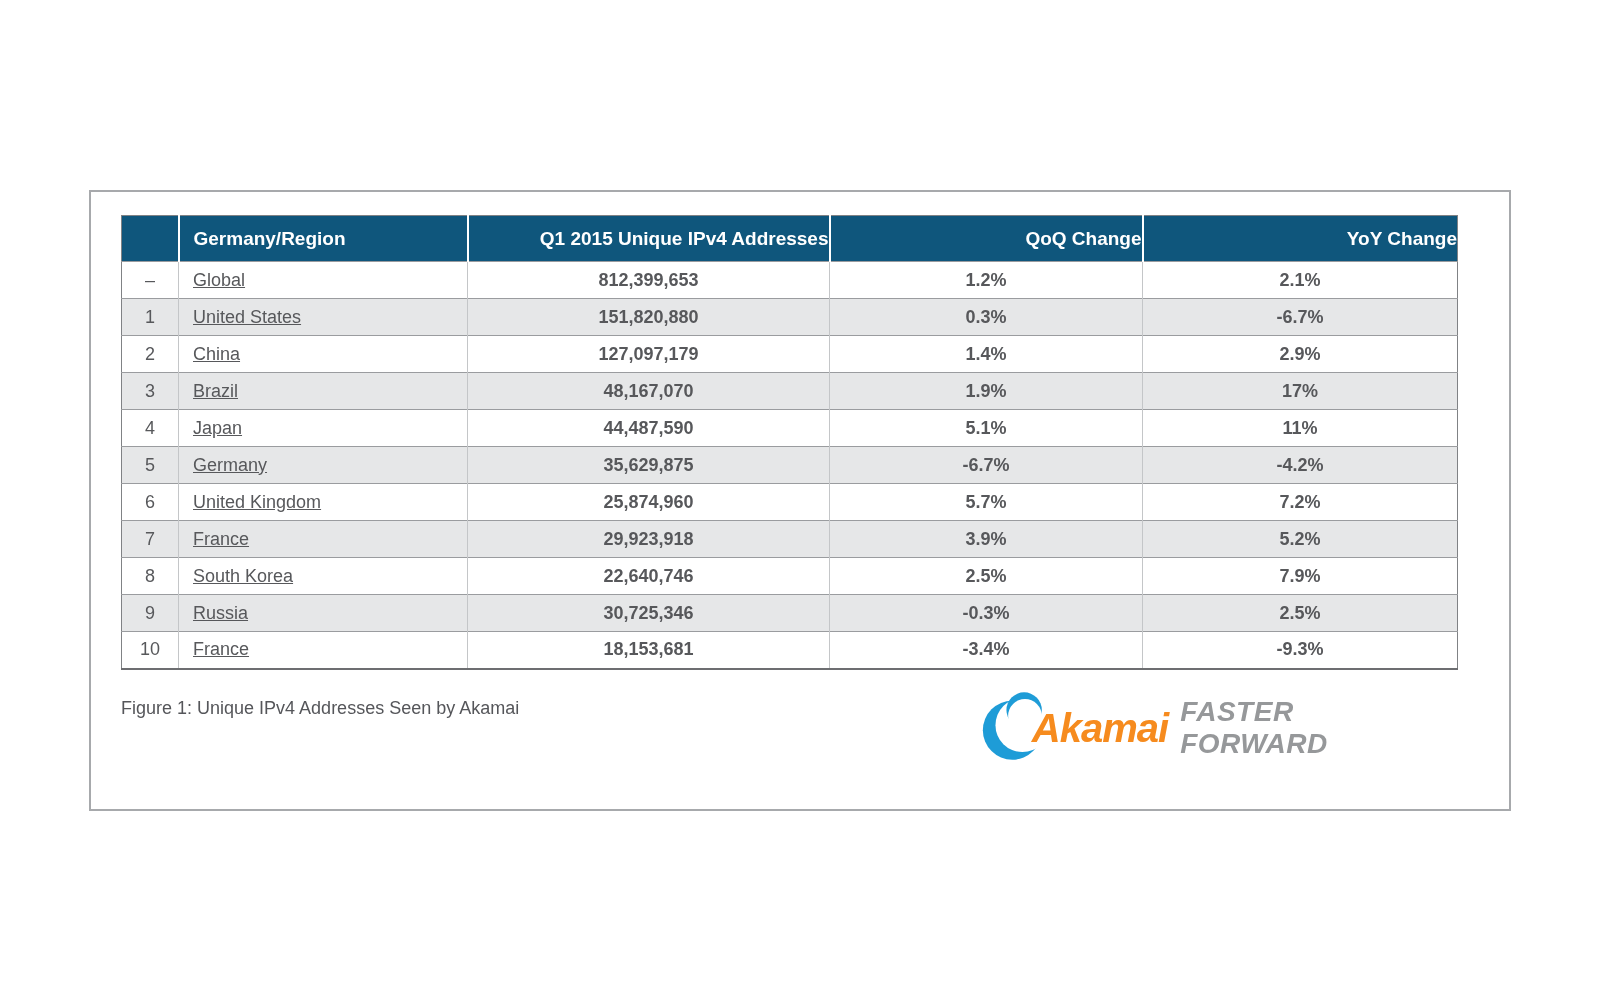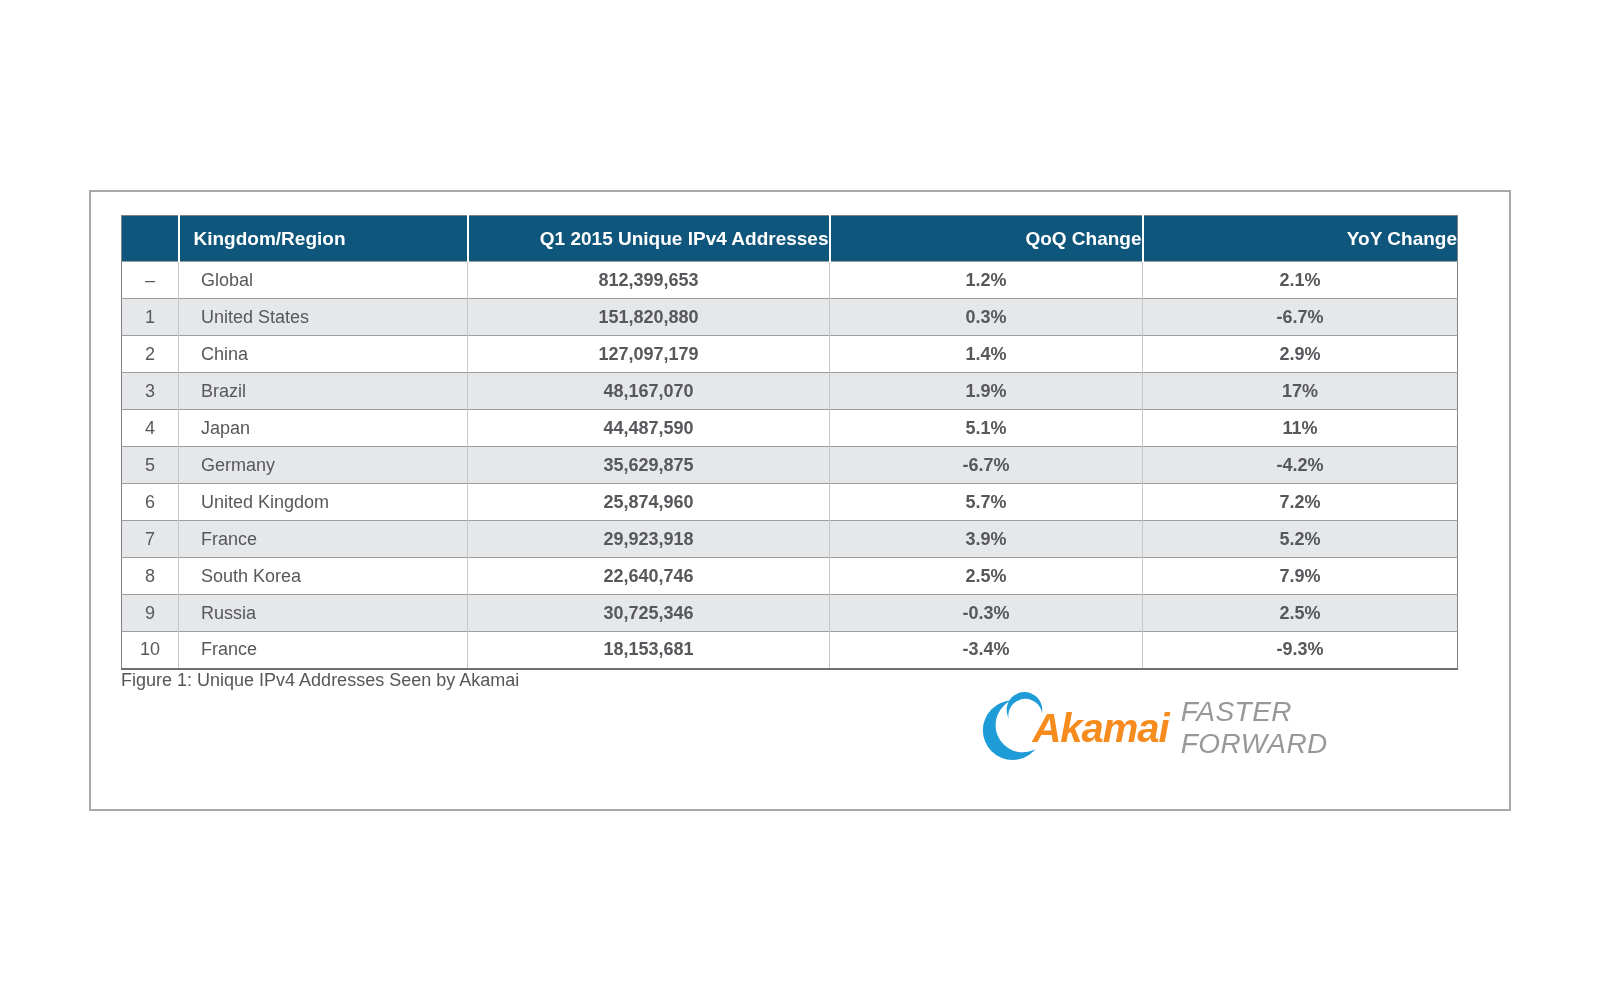--- a/index.html
+++ b/index.html
@@ -29,37 +29,37 @@
       #ffffff 5.5px, #ffffff 8px);
   }
   table.soti tbody td {
     height:37px; font-size:18px; color:#57585B; vertical-align:middle;
     border-top:1px solid #9A9C9F; border-left:1px solid #C4C6C8;
     background-clip:padding-box;
   }
   table.soti tbody td:first-child { border-left:none; }
   table.soti tbody tr:nth-child(even) td { background-color:#E6E7E8; }
   td.cell-rank { text-align:center; }
-  td.cell-country { text-align:left; padding-left:22px; }
+  td.cell-country { text-align:left; padding-left:14px;text-decoration:underline; }
   td.cell-num { text-align:center;font-weight:bold; }
 
   .caption {
-    position:absolute; left:30px; top:478px;
+    position:absolute; left:30px; top:506px;
     font-size:18px; color:#55565A;
   }
 
   .brand { position:absolute; top:495px; right:67px; width:460px; }
   .brand-row { display:flex; justify-content:flex-end; align-items:center; }
   .swoosh { width:78px; height:78px; margin-right:-26px; margin-bottom:4px; position:relative; }
   .akamai-word {
     font-size:40px; font-weight:bold; font-style:italic; color:#F68B1E;
     letter-spacing:-1px; position:relative; z-index:2;
   }
   .tagline {
-    font-size:28px; font-weight:normal; font-style:italic; color:#96989A;
+    font-size:28px; font-weight:bold; font-style:italic; color:#96989A;
     margin-left:12px; letter-spacing:0.5px;
   }
   .brand-url {
     text-align:right; font-size:21px; font-weight:bold; font-style:italic;
     color:#1B9CD8; margin-top:0px; letter-spacing:1px;
   }
 </style>
 </head>
 <body>
 
@@ -69,21 +69,21 @@
     <colgroup>
       <col style="width:57px">
         <col style="width:289px">
         <col style="width:362px">
       <col style="width:313px">
         <col style="width:315px">
     </colgroup>
     <thead>
       <tr>
         <th class="hatch"></th>
-        <th class="h-country">Kingdom/Region</th>
+        <th class="h-country">Germany/Region</th>
         <th>Q1 2015 Unique IPv4 Addresses</th>
         <th>QoQ Change</th>
         <th>YoY Change</th>
       </tr>
     </thead>
     <tbody>
         <tr>
           <td class="cell-rank">–</td>
           <td class="cell-country">Global</td>
           <td class="cell-num">812,399,653</td>

